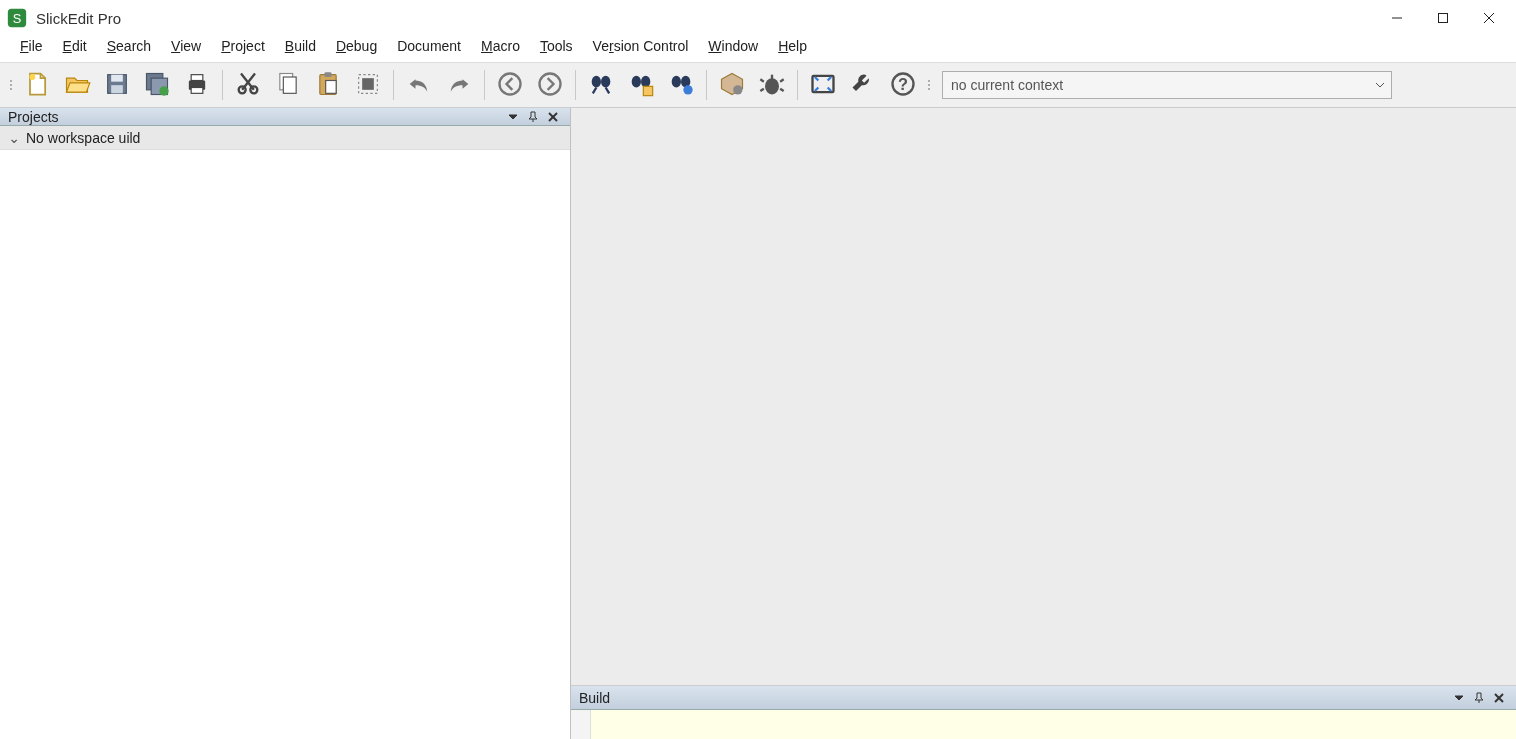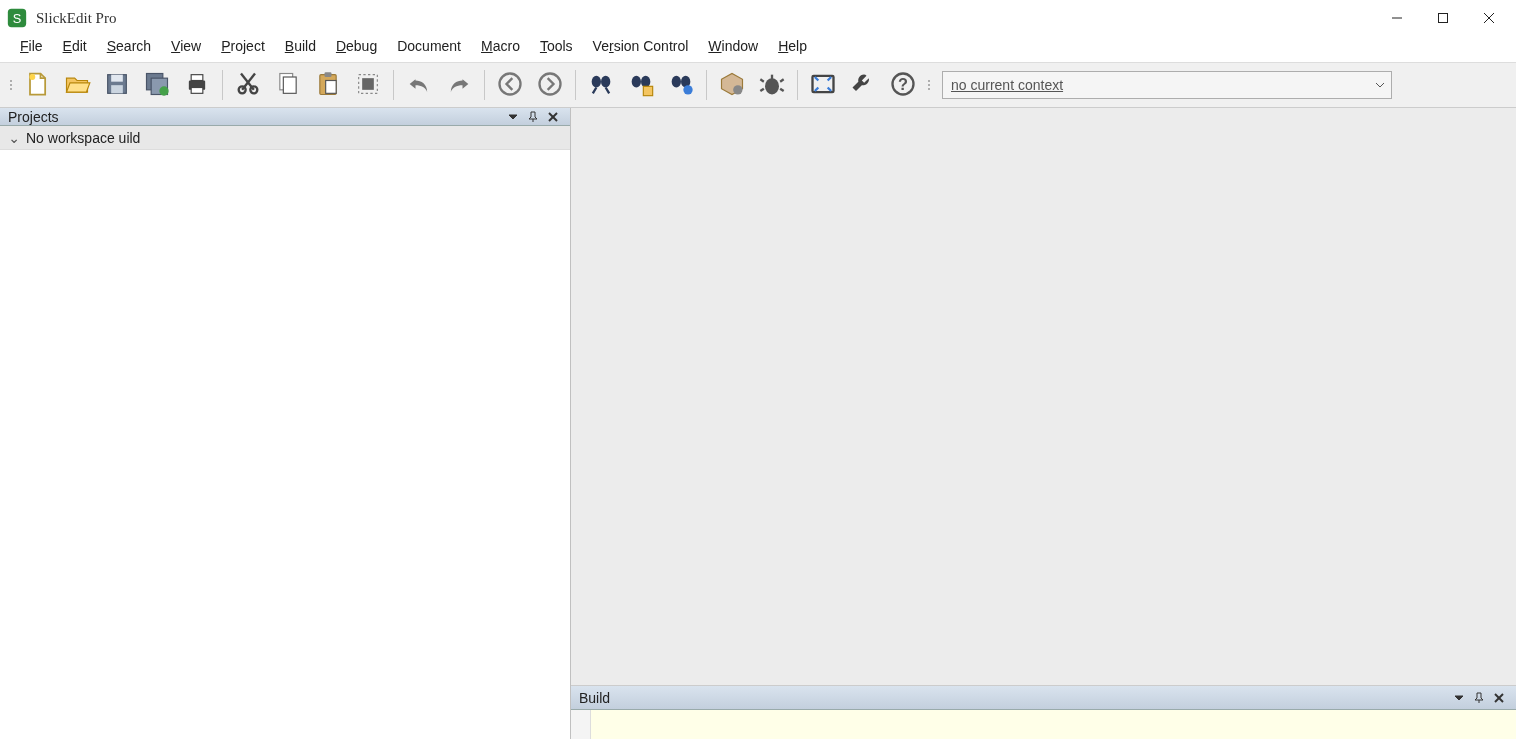--- a/index.html
+++ b/index.html
@@ -1,39 +1,39 @@
 <!DOCTYPE html>
 <html><head>
 <meta charset="utf-8">
 <style>
 * { margin:0; padding:0; box-sizing:border-box; font-family:"Segoe UI",Tahoma,sans-serif; font-size:14px; }
 body { background:#fff; width:1516px; height:739px; overflow:hidden; display:flex; flex-direction:column; }
 
 
 .titlebar { height:36px; display:flex; align-items:center; padding:0 4px 0 6px; background:#fff; }
 .titlebar .app-icon { width:22px; height:22px; margin-right:8px; }
-.titlebar .title { font-size:15px; color:#333; flex:0 0 auto;font-family:Liberation Serif, serif; }
+.titlebar .title { font-size:15px; color:#333; flex:0 0 auto; }
 .titlebar .spacer { flex:1; }
 .win-btns { display:flex; }
 .win-btn { width:46px; height:30px; display:flex; align-items:center; justify-content:center; color:#222; }
 .win-btn svg { width:12px; height:12px; stroke:#222; stroke-width:1; fill:none; }
 
 
 .menubar { height:26px; display:flex; padding:0 10px; background:#fff; }
 .menu-item { padding:2px 10px; color:#222; cursor:default; }
 .menu-item .ul { text-decoration:underline; }
 
 
 .toolbar-row { height:46px; display:flex; align-items:center; background:#f0f0f0; border-top:1px solid #ddd; border-bottom:1px solid #ccc; padding:0 6px; gap:2px; }
 .tb-grip { width:6px; height:30px; display:flex; flex-direction:column; justify-content:center; gap:2px; margin:0 2px; }
 .tb-grip span { width:2px; height:2px; background:#999; border-radius:50%; margin-left:2px; }
 .tb-btn { width:38px; height:38px; display:flex; align-items:center; justify-content:center; border-radius:2px; }
 .tb-sep { width:1px; height:30px; background:#c8c8c8; margin:0 4px; }
 .tb-btn svg { width:28px; height:28px; }
-.context-combo { flex:1; max-width:450px; height:28px; border:1px solid #adadad; background:#f5f5f5; display:flex; align-items:center; padding:0 8px; color:#555; margin-left:6px; position:relative;text-decoration:underline; }
+.context-combo { flex:1; max-width:450px; height:28px; border:1px solid #adadad; background:#f5f5f5; display:flex; align-items:center; padding:0 8px; color:#555; margin-left:6px; position:relative; }
 .context-combo .chev { position:absolute; right:6px; }
 
 
 .main { flex:1; display:flex; min-height:0; }
 .left-pane { width:571px; display:flex; flex-direction:column; border-right:1px solid #c0c0c0; }
 .panel-header { height:18px; background:linear-gradient(#d9e3ee,#c3cfdd); border-bottom:1px solid #9aa; display:flex; align-items:center; padding:0 8px; color:#222; }
 .panel-header .spacer { flex:1; }
 .panel-header .ph-btn { width:18px; height:18px; display:flex; align-items:center; justify-content:center; margin-left:2px; }
 .panel-header .ph-btn svg { width:12px; height:12px; stroke:#333; fill:#333; }
 .tree-area { flex:1; background:#fff; }

